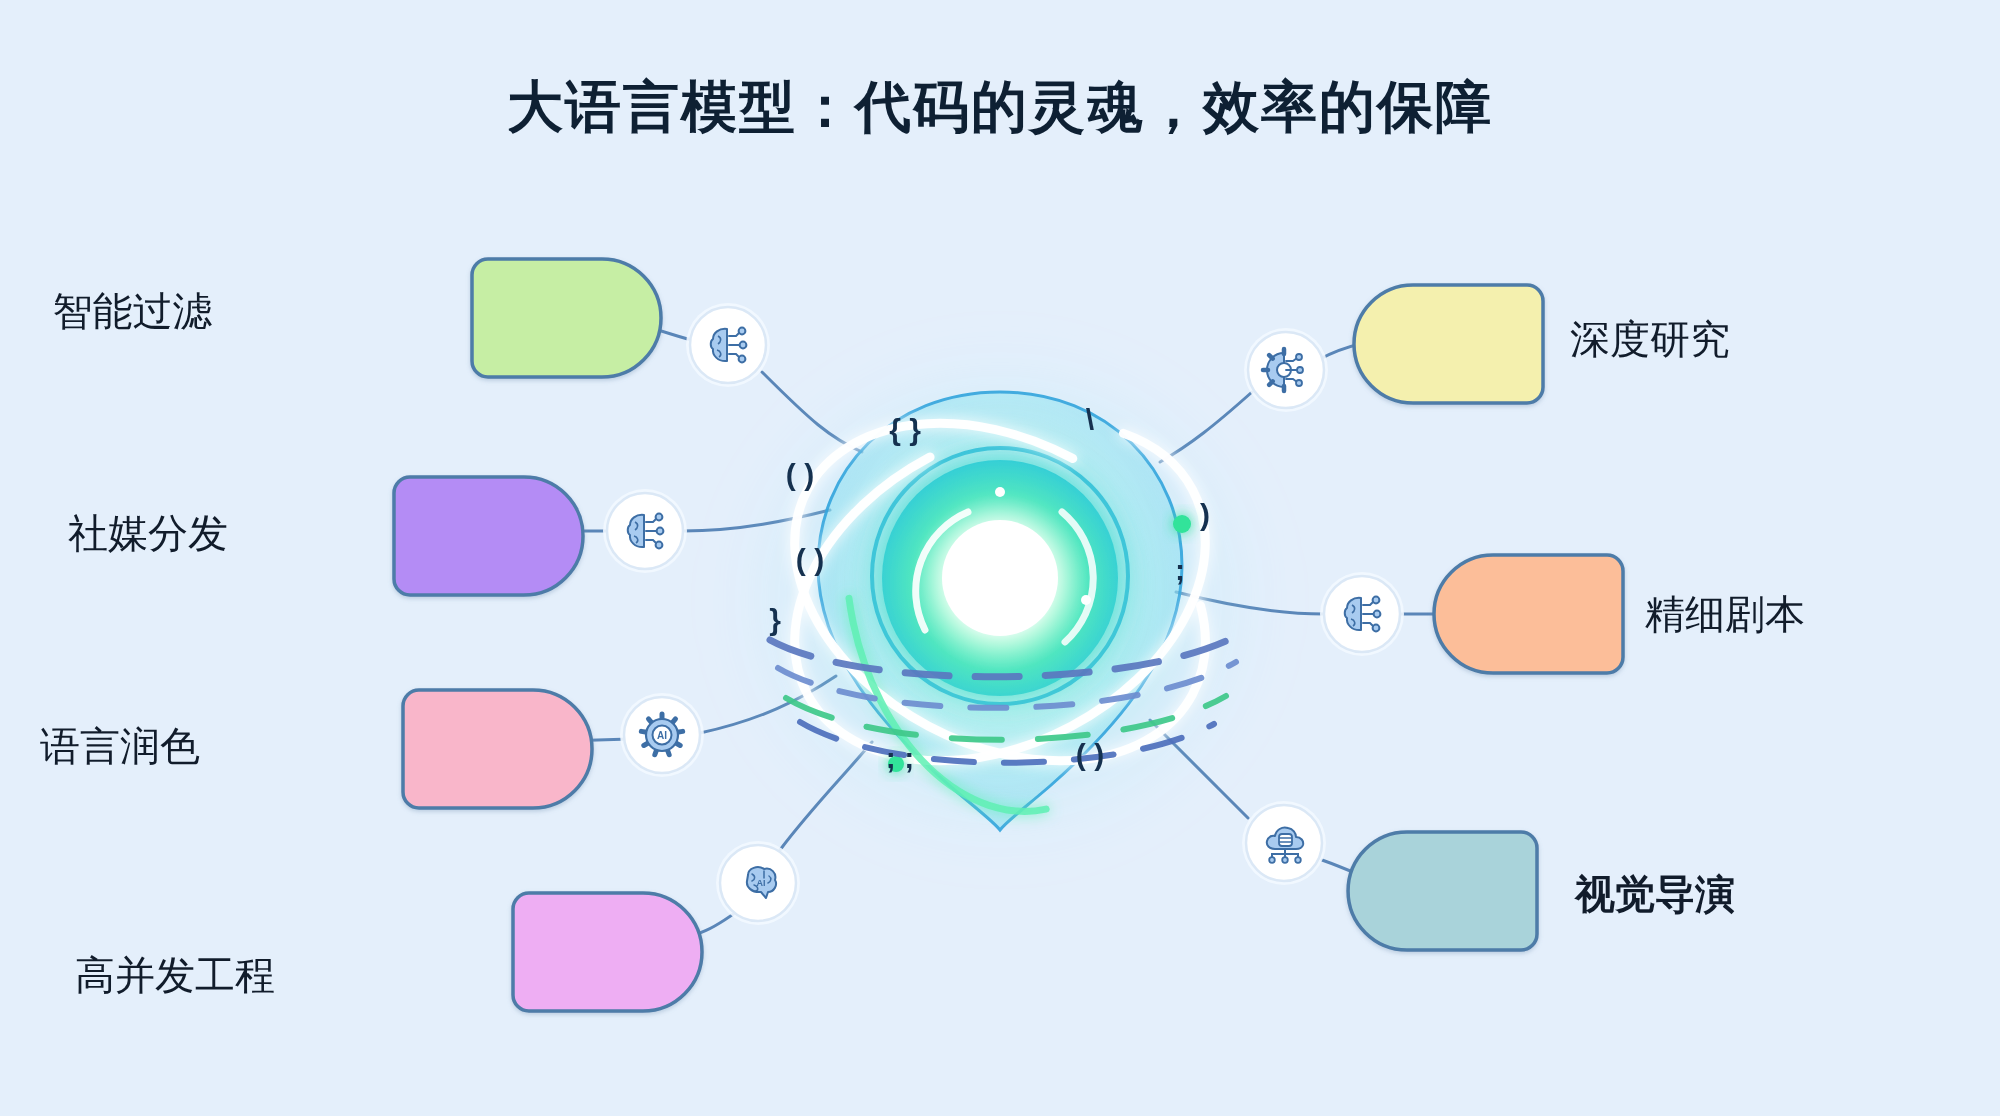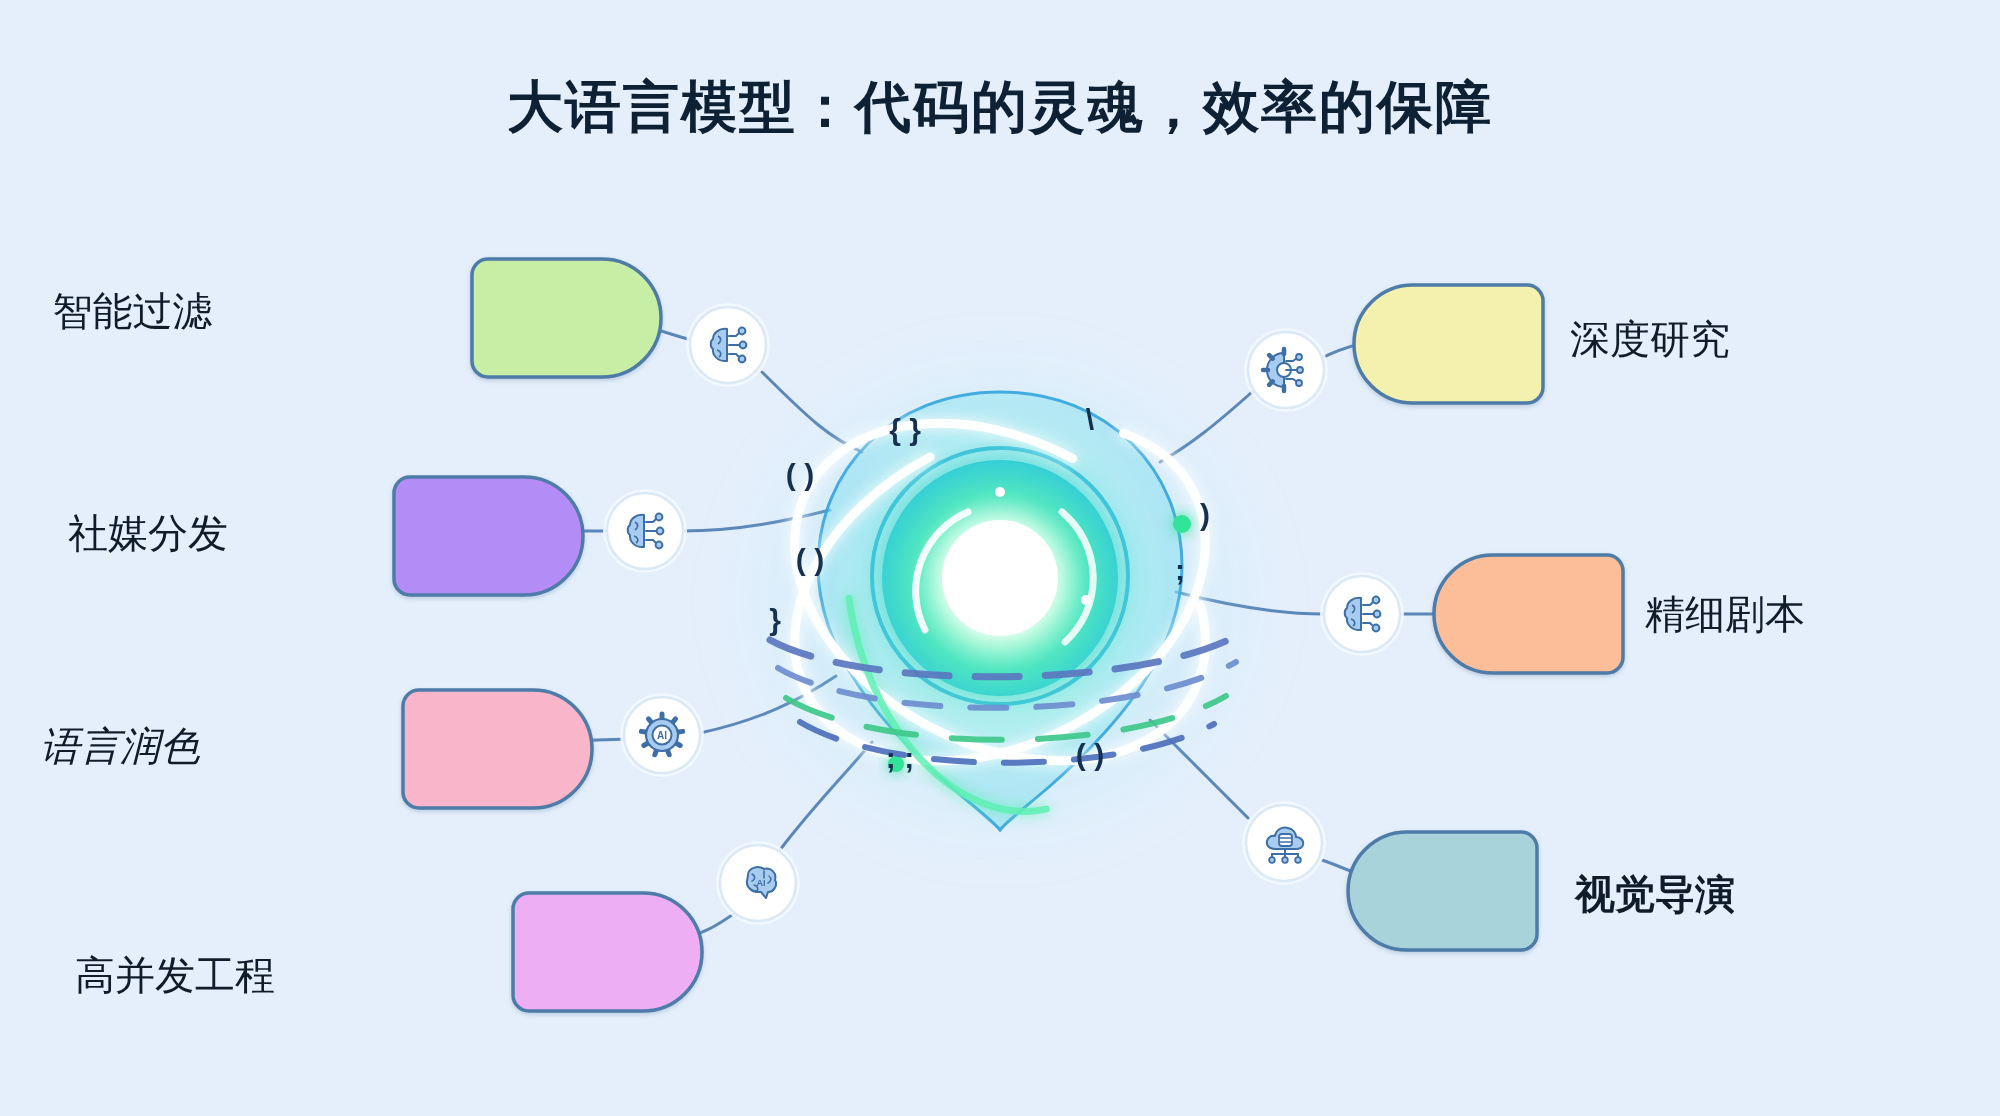--- a/index.html
+++ b/index.html
@@ -323,19 +323,19 @@
             <circle cx="23" cy="39" r="2.8" fill="#a8cbf0" stroke="#3d6ea5" stroke-width="1.8"></circle>
             <circle cx="36" cy="39" r="2.8" fill="#a8cbf0" stroke="#3d6ea5" stroke-width="1.8"></circle>
           </g>
         </g>
       </g>
   </svg>
 
   <div id="labels">
       <div class="node-label left" style="top: 284px; left: 0px; width: 265px; text-align: center;">智能过滤</div>
       <div class="node-label left" style="top: 506px; left: 0px; width: 190px; text-align: right; margin-left: 38px;">社媒分发</div>
-      <div class="node-label left" style="top: 719px; left: 0px; width: 200px; text-align: right; font-style: italic;">语言润色</div>
+      <div class="node-label left" style="top: 719px; left: 0px; width: 200px; text-align: right;">语言润色</div>
       <div class="node-label left" style="top: 929px; left: 0px; width: 275px; text-align: right; margin-top: 19px;">高并发工程</div>
       <div class="node-label right" style="top: 312px; left: 1570px; font-family: Liberation Serif, serif;">深度研究</div>
       <div class="node-label right" style="top: 587px; left: 1645px;">精细剧本</div>
       <div class="node-label right" style="top: 867px; left: 1575px; font-weight: bold;">视觉导演</div>
     </div>
 </div>
 
 </body></html>

